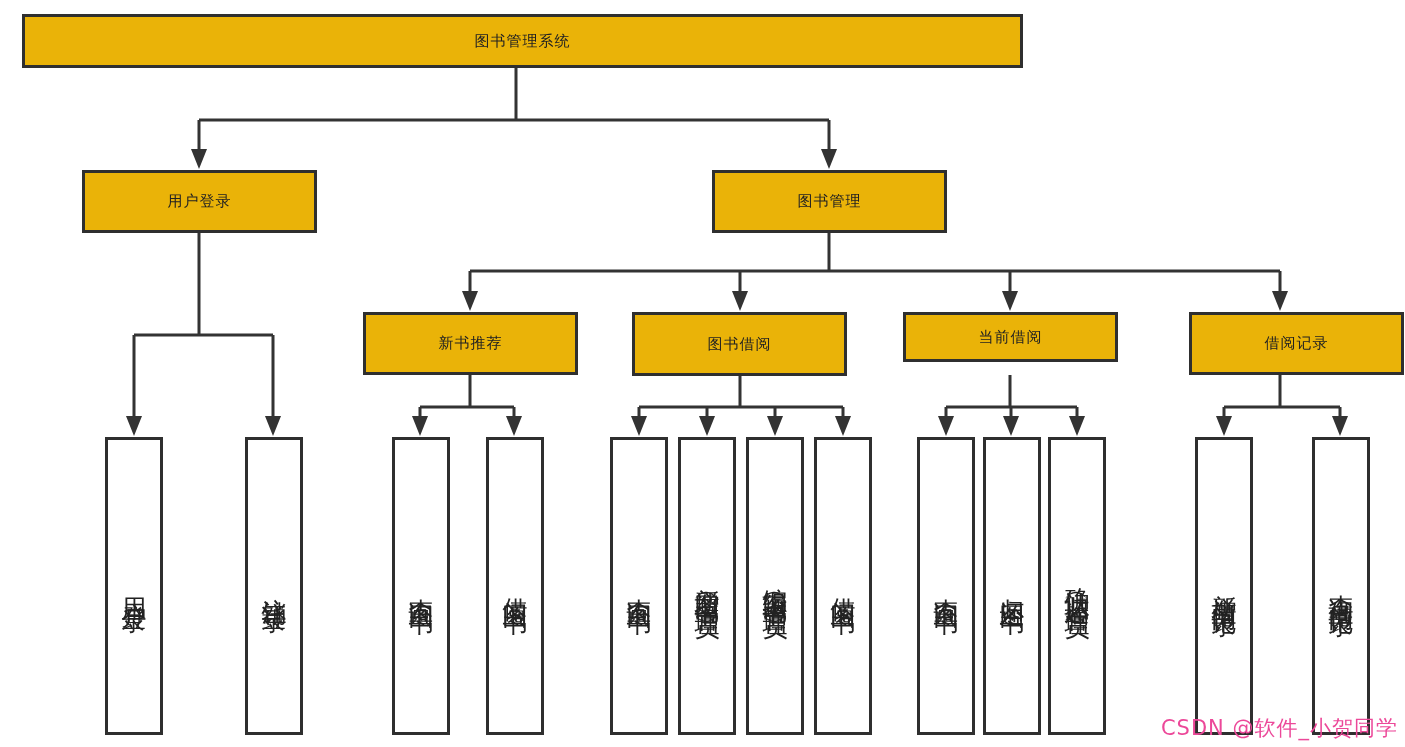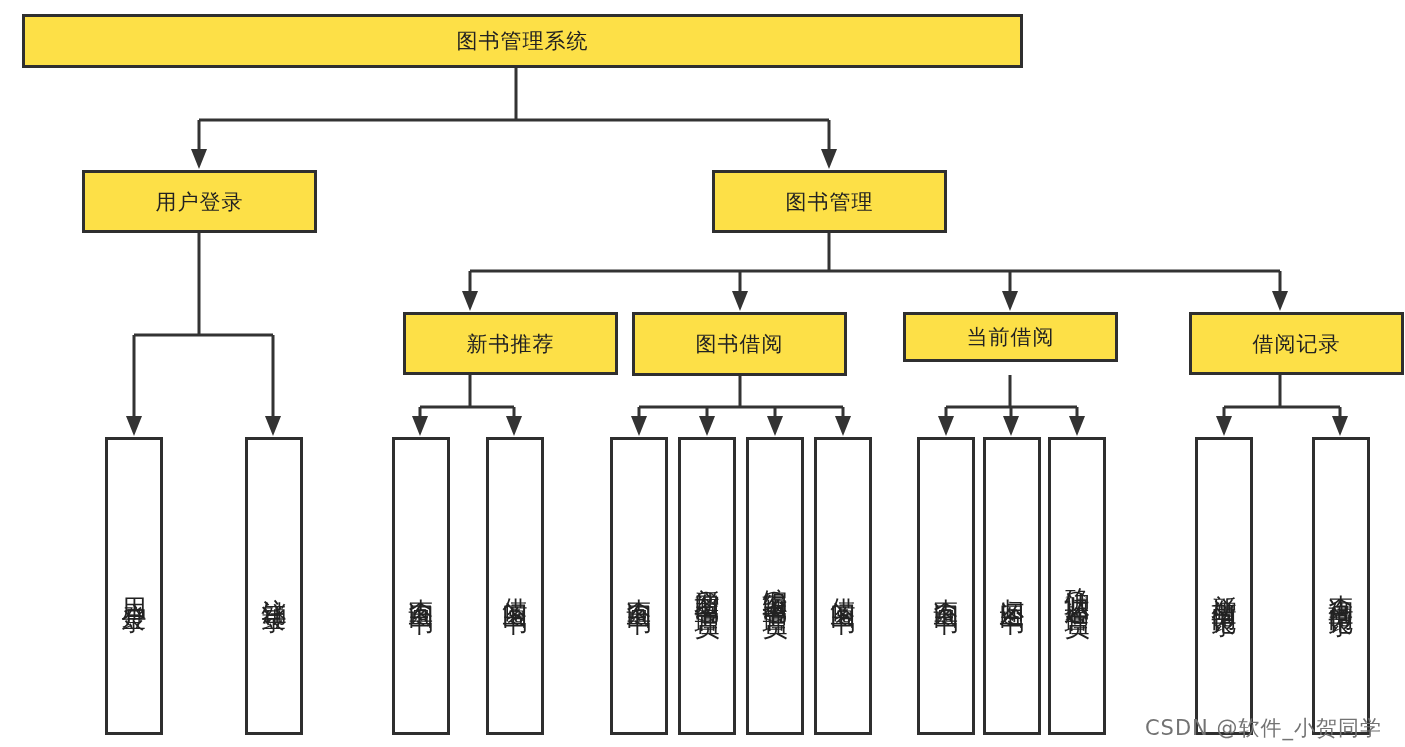--- a/index.html
+++ b/index.html
@@ -22,26 +22,26 @@
     fill: none;
     stroke: #333333;
     stroke-width: 3;
   }
   .connectors polygon {
     fill: #333333;
     stroke: none;
   }
   .hbox {
     position: absolute;
-    background: #fde047;
+    background: #eab308;
     border: 3px solid #2f2f2f;
     display: flex;
     align-items: center;
     justify-content: center;
-    font-size: 21px;
+    font-size: 15px;
     letter-spacing: 1px;
     white-space: nowrap;
   }
   .vbox {
     position: absolute;
     top: 437px;
     width: 58px;
     height: 298px;
     background: #ffffff;
     border: 3px solid #2f2f2f;
@@ -50,24 +50,24 @@
     display: flex;
     align-items: center;
     justify-content: center;
     text-align: center;
     font-size: 25px;
     letter-spacing: 4px;
     line-height: 1;
   }
   .watermark {
     position: absolute;
-    right: 23px;
+    right: 7px;
     bottom: 5px;
     font-size: 21px;
-    color: #737373;
+    color: #ec4899;
     letter-spacing: 1px;
     white-space: nowrap;
   }
 </style>
 </head>
 <body>
 
 <div class="stage">
 
   <svg class="connectors" viewBox="0 0 1405 747" xmlns="http://www.w3.org/2000/svg">
@@ -111,21 +111,21 @@
       <polygon points="1216,416 1232,416 1224,436"></polygon>
       <polygon points="1332,416 1348,416 1340,436"></polygon>
     </g>
   </svg>
 
   <div class="hbox" style="left:22px; top:14px; width:1001px; height:54px;">图书管理系统</div>
 
   <div class="hbox" style="left:82px; top:170px; width:235px; height:63px;">用户登录</div>
   <div class="hbox" style="left:712px; top:170px; width:235px; height:63px;">图书管理</div>
 
-  <div class="hbox" style="left:363px; top:312px; width:215px; height:63px;margin-left:40px;">新书推荐</div>
+  <div class="hbox" style="left:363px; top:312px; width:215px; height:63px;">新书推荐</div>
   <div class="hbox" style="left:632px; top:312px; width:215px; height:64px;">图书借阅</div>
   <div class="hbox" style="left:903px; top:312px; width:215px; height:50px;font-family:Liberation Serif, serif;">当前借阅</div>
   <div class="hbox" style="left:1173px; top:312px; width:215px; height:63px;margin-left:16px;">借阅记录</div>
 
   <div class="vbox" style="left:105px;">用户登录</div>
   <div class="vbox" style="left:245px;">注销登录</div>
 
   <div class="vbox" style="left:392px;">查询图书</div>
   <div class="vbox" style="left:486px;">借阅图书</div>
 

